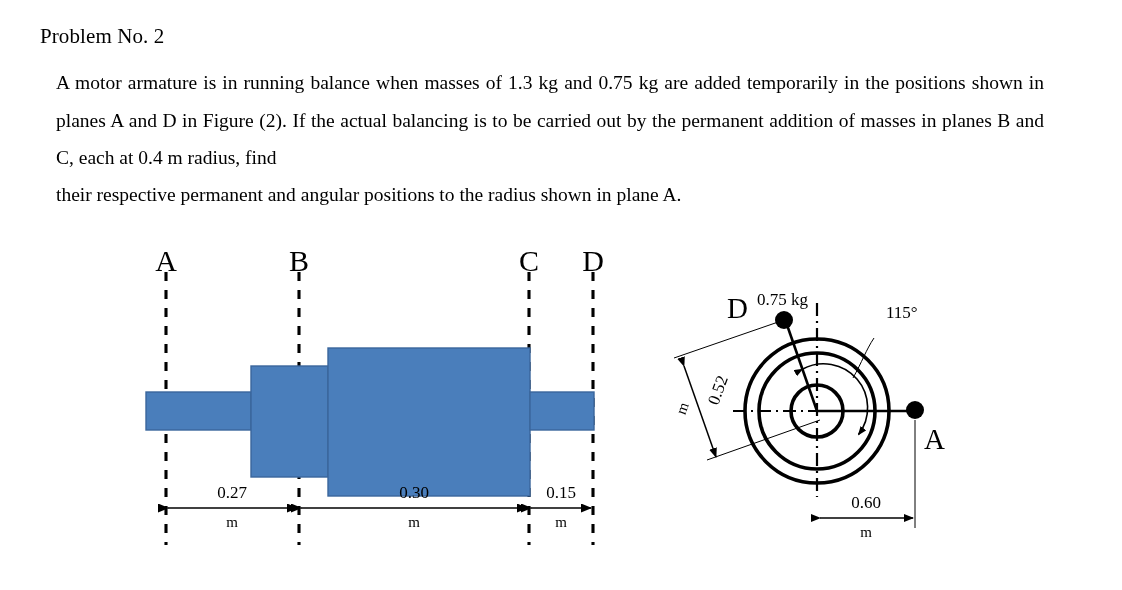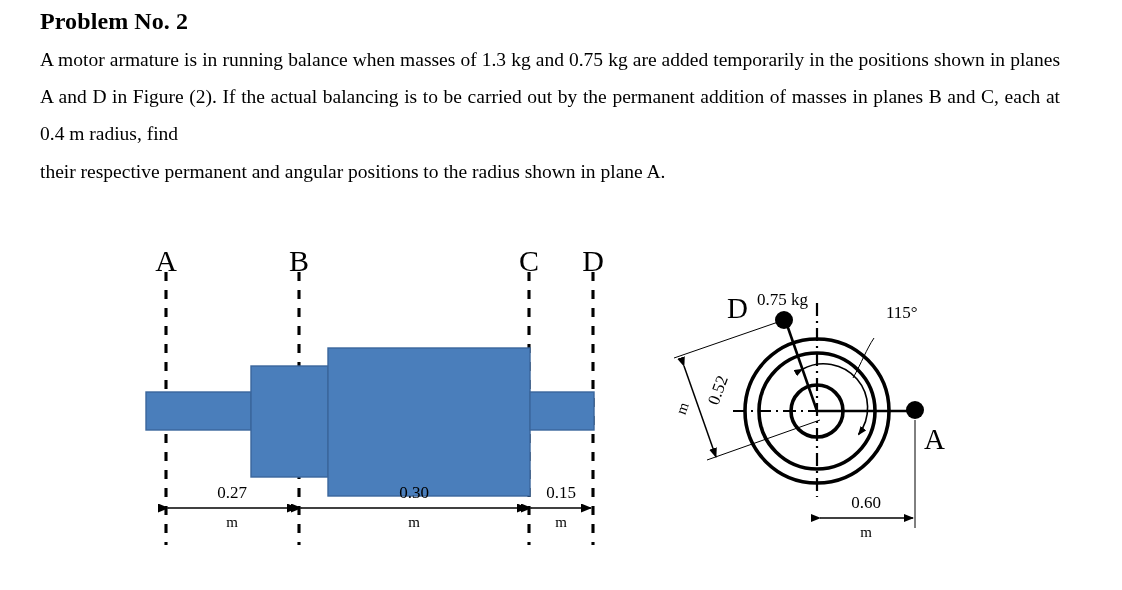--- a/index.html
+++ b/index.html
@@ -21,30 +21,30 @@
     width: 1122px;
     height: 590px;
   }
   .text-block {
     position: absolute;
     left: 40px;
     top: 8px;
     width: 1020px;
   }
   .prob-title {
-    font-size: 24px;
-    font-weight: bold;
+    font-size: 21px;
+    font-weight: normal;
     letter-spacing: .1px;
-    margin: 0 0 5px 0;
+    margin: 16px 0 5px 0;
     line-height: 1.15;
   }
   .body-par {
     font-size: 19.5px;
     line-height: 1.92;
-    margin: 0;
+    margin: 16px;
     text-align: justify;
     text-justify: inter-word;
   }
   .body-par .lastline {
     display: block;
     text-align: left;
   }
   .figure-layer {
     position: absolute;
     left: 0;

